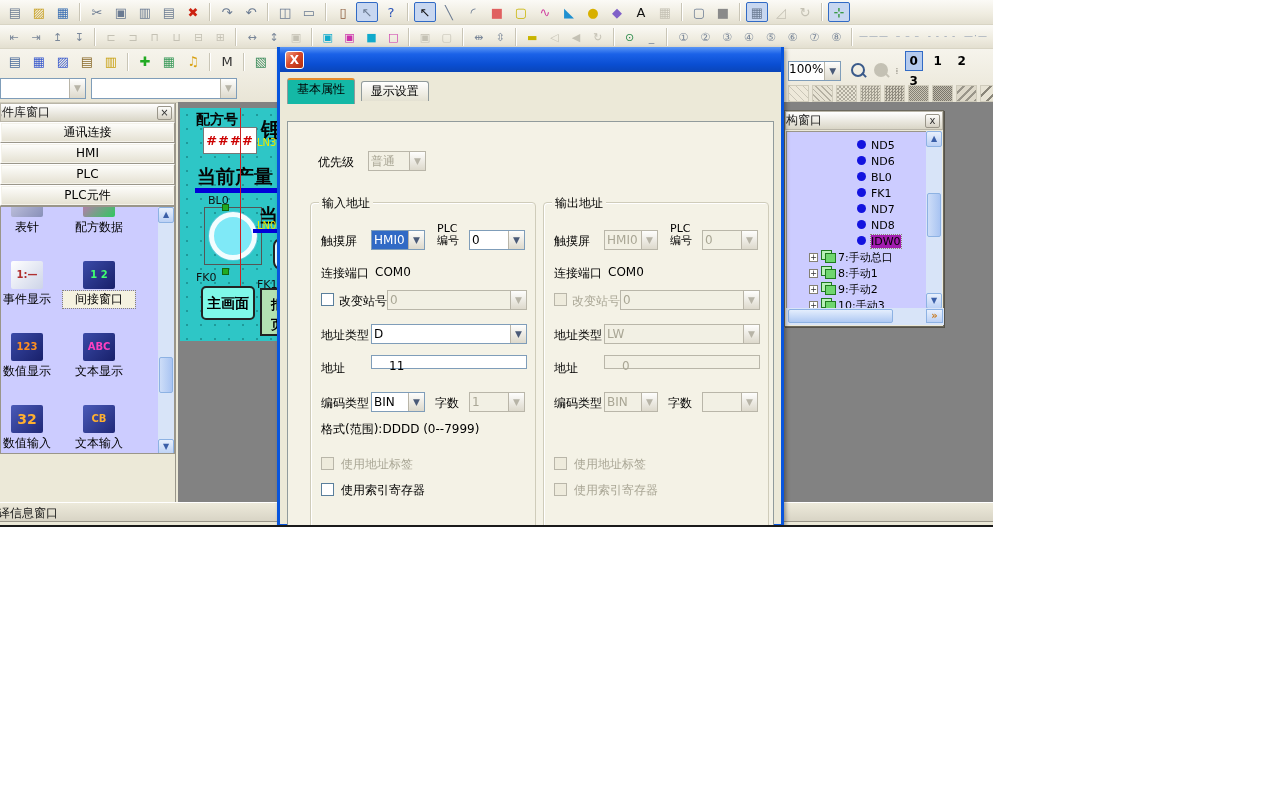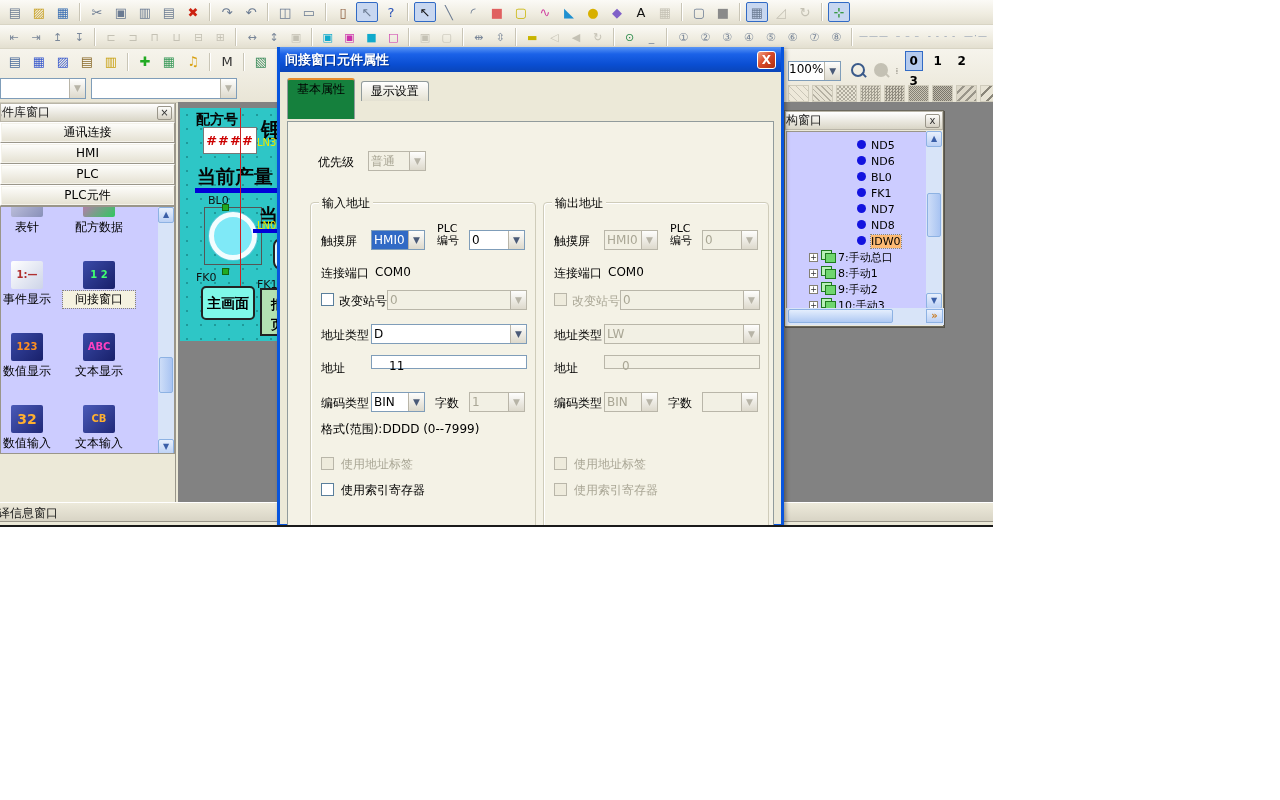--- a/index.html
+++ b/index.html
@@ -81,37 +81,37 @@
 #cv-btn-alarm { left:65px; top:180px; width:48px; height:48px; background:#B2E2B2; border:2px solid #222; text-align:center; font-weight:bold; font-size:13px; line-height:1.5; padding-top:5px; }
 .cv-id { font-size:11px; color:#111; }
 .cv-yellow { font-size:10px; color:#E8E800; }
 .cv-big { font-weight:bold; font-size:19px; color:#050505; }
 
 
 #treepanel { position:absolute; left:784px; top:110px; width:160px; height:217px; background:#ECE9D8; border:1px solid #6a675c; box-shadow:1px 1px 0 #55524a; }
 #treebody { position:absolute; left:1px; top:20px; width:142px; height:178px; background:#CCCCFF; overflow:hidden; border:1px solid #9a968a; }
 .tree-row { position:absolute; height:16px; line-height:15px; font-size:11px; white-space:nowrap; }
 .tree-dot { display:inline-block; width:9px; height:9px; border-radius:50%; background:#1313DF; margin-right:5px; }
-.tree-label.sel { background:#fdba74; outline:1px dotted #8a8670;text-align:right; }
+.tree-label.sel { background:#a21caf; outline:1px dotted #8a8670;text-align:right; }
 .plusbox { display:inline-block; width:9px; height:9px; border:1px solid #848073; background:#fff; line-height:7px; font-size:8px; text-align:center; color:#333; vertical-align:1px; margin-right:3px; }
 .cascade { position:relative; display:inline-block; width:14px; height:12px; margin-right:3px; vertical-align:-1px; }
 .cascade::before { content:""; position:absolute; left:0; top:0; width:9px; height:8px; background:#B9F0B9; border:1px solid #1F7A1F; }
 .cascade::after { content:""; position:absolute; left:4px; top:3px; width:9px; height:8px; background:#6FD66F; border:1px solid #1F7A1F; }
 #tree-hscroll { position:absolute; left:1px; bottom:1px; width:158px; height:17px; background:#D8E4F8; }
 #tree-hthumb { position:absolute; left:2px; top:1px; width:105px; height:14px; background:linear-gradient(180deg,#E4EEFD,#AFC9F3); border:1px solid #8DB2E3; border-radius:2px; }
 #tree-next { position:absolute; right:1px; top:1px; width:17px; height:14px; background:linear-gradient(180deg,#E8F0FD,#BCD1F5); border:1px solid #8DB2E3; color:#C87A1E; font-weight:bold; font-size:10px; line-height:12px; text-align:center; }
 
 
 #dialog { position:absolute; left:277px; top:47px; width:507px; height:480px; border:3px solid #0855DD; border-top:0; background:#ECE9D8; box-shadow:2px 2px 4px rgba(0,0,0,.35); }
 #dlg-title { height:25px; background:linear-gradient(180deg,#5A96F5 0%,#1B62E8 28%,#0A4ED2 70%,#0A45B8 100%); color:#fff; font-weight:bold; font-size:13px; display:flex; align-items:center; padding:0 5px; }
 #dlg-title .t { flex:1; text-shadow:1px 1px 1px #04328a; }
 #dlg-close { width:19px; height:18px; background:linear-gradient(135deg,#F3A183,#D8492A 45%,#B02E10); border:1px solid #fff; border-radius:3px; color:#fff; font-weight:bold; font-size:12px; line-height:16px; text-align:center; }
 #dlg-body { position:absolute; left:0; top:25px; right:0; bottom:0; background:#ECE9D8; padding:6px 7px 0 7px; }
 .tab { display:inline-block; height:20px; line-height:19px; padding:0 9px; border:1px solid #919B9C; border-bottom:none; border-radius:3px 3px 0 0; background:linear-gradient(180deg,#FFFFFF,#E4E1D2); position:relative; top:2px; color:#000; margin-right:2px; }
-.tab.active { background:#15803d; border-top:2px solid #E68B2C; top:0; height:41px; z-index:3; }
+.tab.active { background:#14b8a6; border-top:2px solid #E68B2C; top:0; height:26px; z-index:3; }
 #tabpanel { position:absolute; left:7px; right:7px; top:49px; height:500px; background:#F4F2E6; border:1px solid #919B9C; z-index:2; }
 
 .lab { position:absolute; white-space:nowrap; color:#000; }
 .lab.dis { color:#A9A695; }
 .combo { position:absolute; height:20px; background:#fff; border:1px solid #7F9DB9; display:flex; }
 .combo .cval { flex:1; padding:1px 2px; line-height:16px; overflow:hidden; white-space:nowrap; }
 .combo .cval.hl { background:#316AC5; color:#fff; }
 .combo.dis { background:#F2F0E4; border-color:#B9B6A9; }
 .combo.dis .cval { color:#A9A695; }
 .tinput { position:absolute; height:14px; background:#fff; border:1px solid #7F9DB9; padding:2px 17px; line-height:16px; }
@@ -341,21 +341,20 @@
       <span id="tree-next">»</span>
     </div>
   </div>
 
   <div id="bottombar">
     <span class="t">编译信息窗口</span>
   </div>
 
   <div id="dialog">
     <div id="dlg-title">
-      <span class="t">间接窗口元件属性</span>
       <span id="dlg-close">X</span>
     </div>
     <div id="dlg-body">
       <span class="tab active">基本属性</span>
       <span class="tab">显示设置</span>
       <div id="tabpanel">
 
         <span class="lab" style="left:30px;top:32px">优先级</span>
         <div class="combo dis" style="left:80px;top:29px;width:58px">
           <span class="cval">普通</span>

